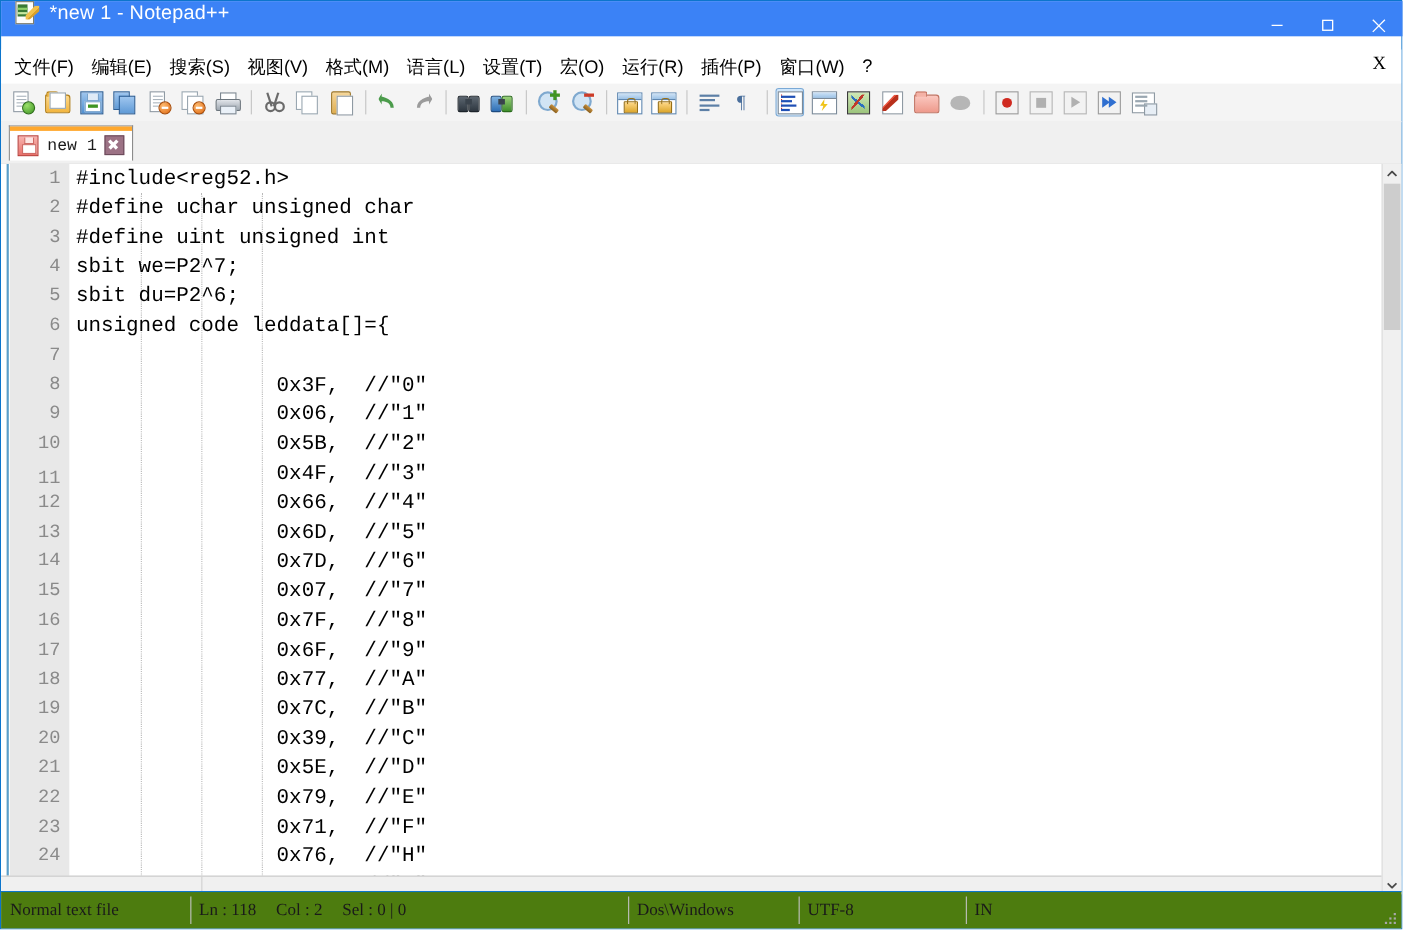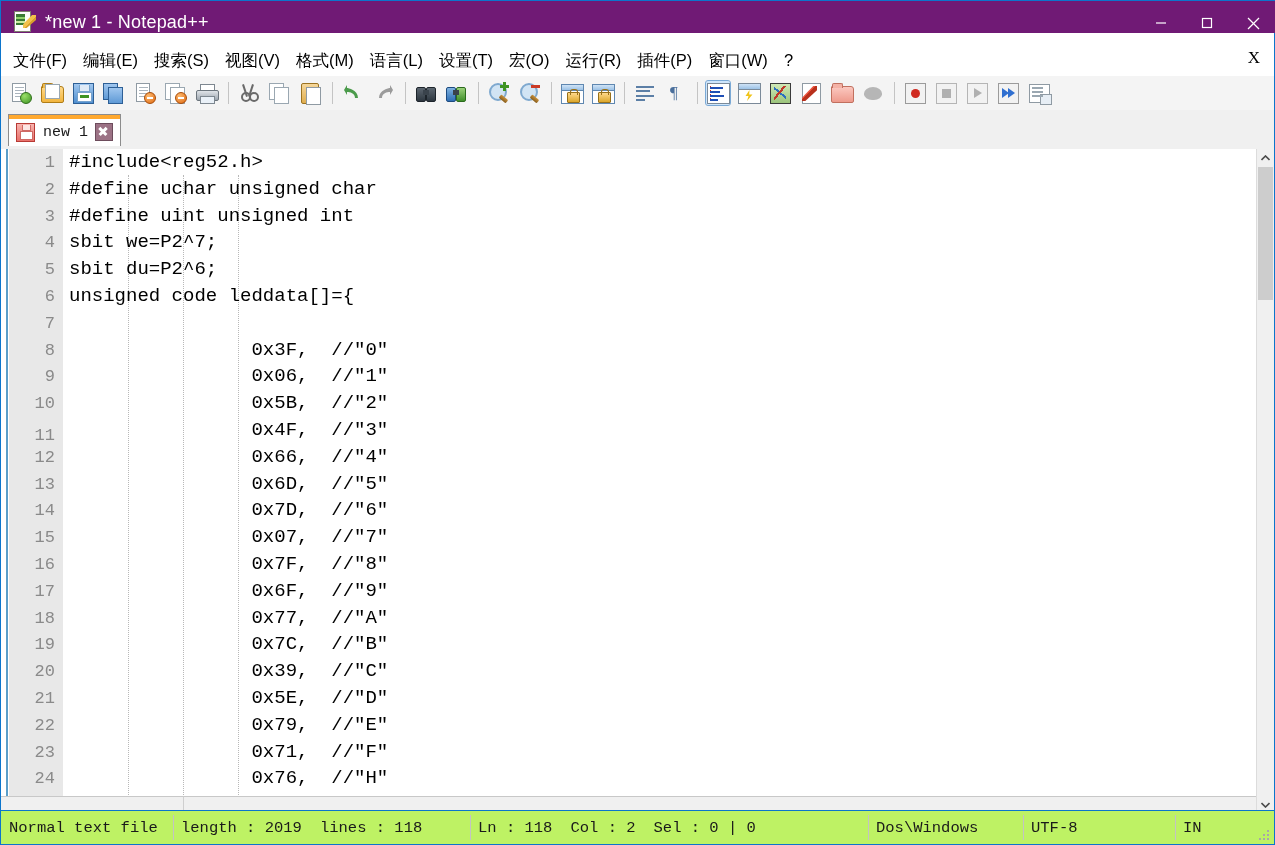--- a/index.html
+++ b/index.html
@@ -7,22 +7,22 @@
     width:1275px;height:845px;overflow:hidden;
     background:#ffffff;
     font-family:"Liberation Sans",sans-serif;
     -webkit-font-smoothing:antialiased;
   }
   #app{position:relative;width:1275px;height:845px;border:1px solid #0c75cc;box-sizing:border-box;}
 
   
   .titlebar{
     position:absolute;left:0;top:0;width:1275px;height:32px;
-    background:#701a75;
-    display:flex;align-items:flex-end;
+    background:#3b82f6;
+    display:flex;align-items:flex-start;
   }
   .title-icon{
     width:22px;height:22px;margin-left:12px;margin-right:10px;position:relative;flex:none;
   }
   .title-icon .sheet{
     position:absolute;left:1px;top:0;width:17px;height:21px;background:#fdfdfb;
     border:1px solid #7d7d6e;box-sizing:border-box;
   }
   .title-icon .bars{position:absolute;left:3px;top:3px;width:9px;height:11px;background:#3a7a34;}
   .title-icon .bars::before{content:"";position:absolute;left:0;top:3px;width:9px;height:2px;background:#8fd06a;}
@@ -216,23 +216,23 @@
   .vscroll .thumb{
     position:absolute;left:1px;top:18px;width:15px;height:133px;background:#cdcdcd;
   }
   .hscroll{
     position:absolute;left:0;bottom:0;width:1273px;height:16px;background:#f0f0f0;border-top:1px solid #c8c8c8;
   }
   .hscroll .htick{position:absolute;top:0;width:1px;height:16px;background:#cfcfcf;}
 
   
   .statusbar{
-    position:absolute;left:0;bottom:0;width:1273px;height:33px;background:#bef264;
+    position:absolute;left:0;bottom:0;width:1273px;height:33px;background:#4d7c0f;
     border-top:1px solid #0c75cc;display:flex;align-items:center;
-    font-size:15.5px;color:#1a1a1a;font-family:Liberation Mono, monospace;
+    font-size:15.5px;color:#1a1a1a;font-family:Liberation Serif, serif;
   }
   .sb-cell{height:33px;display:flex;align-items:center;padding-left:8px;box-sizing:border-box;white-space:nowrap;position:relative;}
   .sb-cell + .sb-cell::before{content:"";position:absolute;left:0;top:4px;height:25px;width:1px;background:#c3c3c3;}
   .sb-gap{display:inline-block;width:18px;}
   .resize-grip{position:absolute;right:3px;bottom:2px;width:12px;height:12px;}
   .resize-grip i{position:absolute;width:2px;height:2px;background:#a8a8a8;}
 </style>
 </head>
 <body>
 
@@ -554,25 +554,20 @@
     <div class="thumb"></div>
     <div class="arrow dn">
       <svg width="9" height="6" viewBox="0 0 9 6">
           <path d="M0.5 1 L4.5 5 L8.5 1" fill="none" stroke="#4a4a4a" stroke-width="1.6"></path>
         </svg>
     </div>
   </div>
 
   <div class="statusbar">
     <div class="sb-cell" style="width:172px">Normal text file</div>
-    <div class="sb-cell" style="width:297px">
-      <span>length : 2019</span>
-      <span class="sb-gap"></span>
-      <span>lines : 118</span>
-    </div>
     <div class="sb-cell" style="width:398px">
       <span>Ln : 118</span>
       <span class="sb-gap"></span>
       <span>Col : 2</span>
       <span class="sb-gap"></span>
       <span>Sel : 0 | 0</span>
     </div>
     <div class="sb-cell" style="width:155px">Dos\Windows</div>
     <div class="sb-cell" style="width:152px">UTF-8</div>
     <div class="sb-cell" style="width:99px">IN</div>

